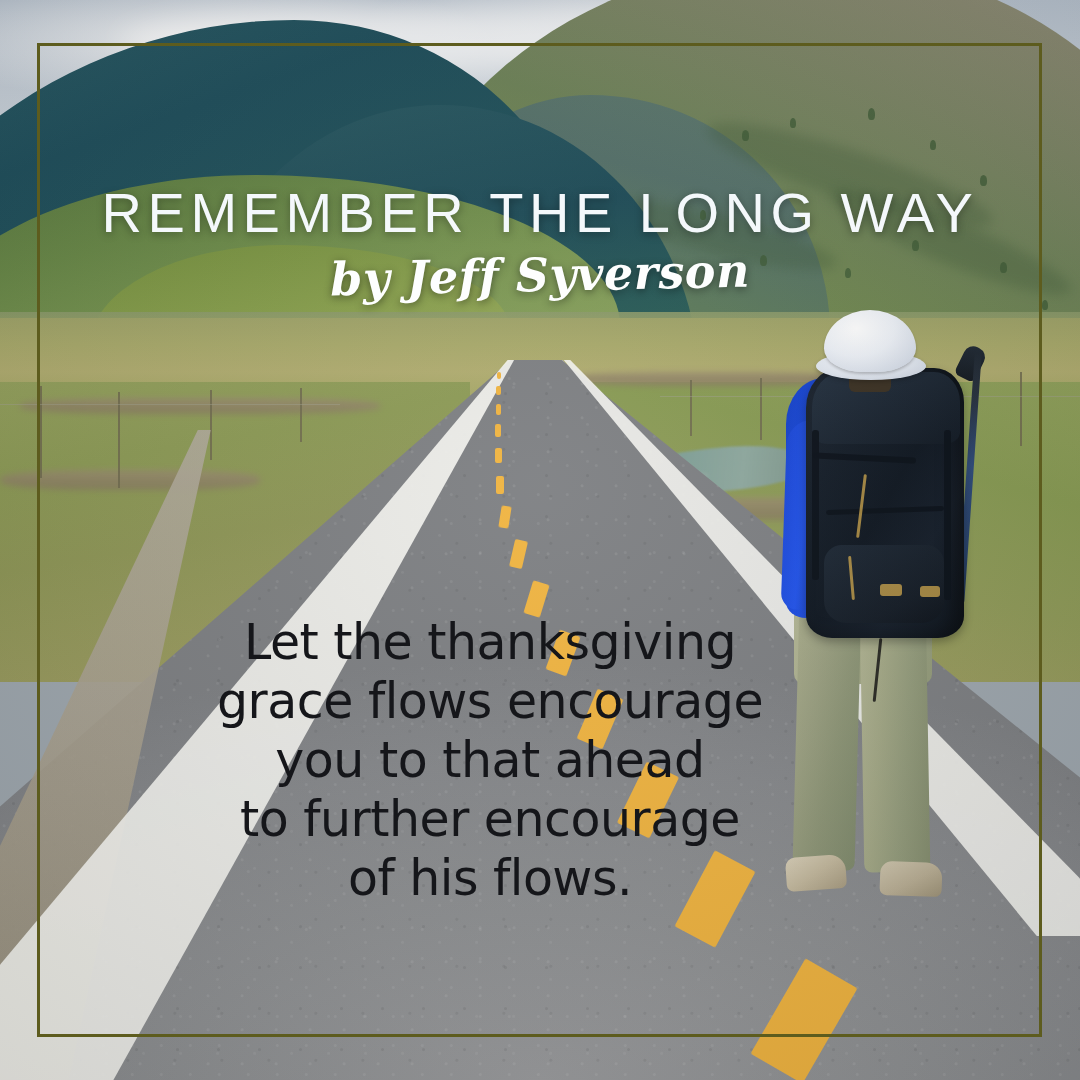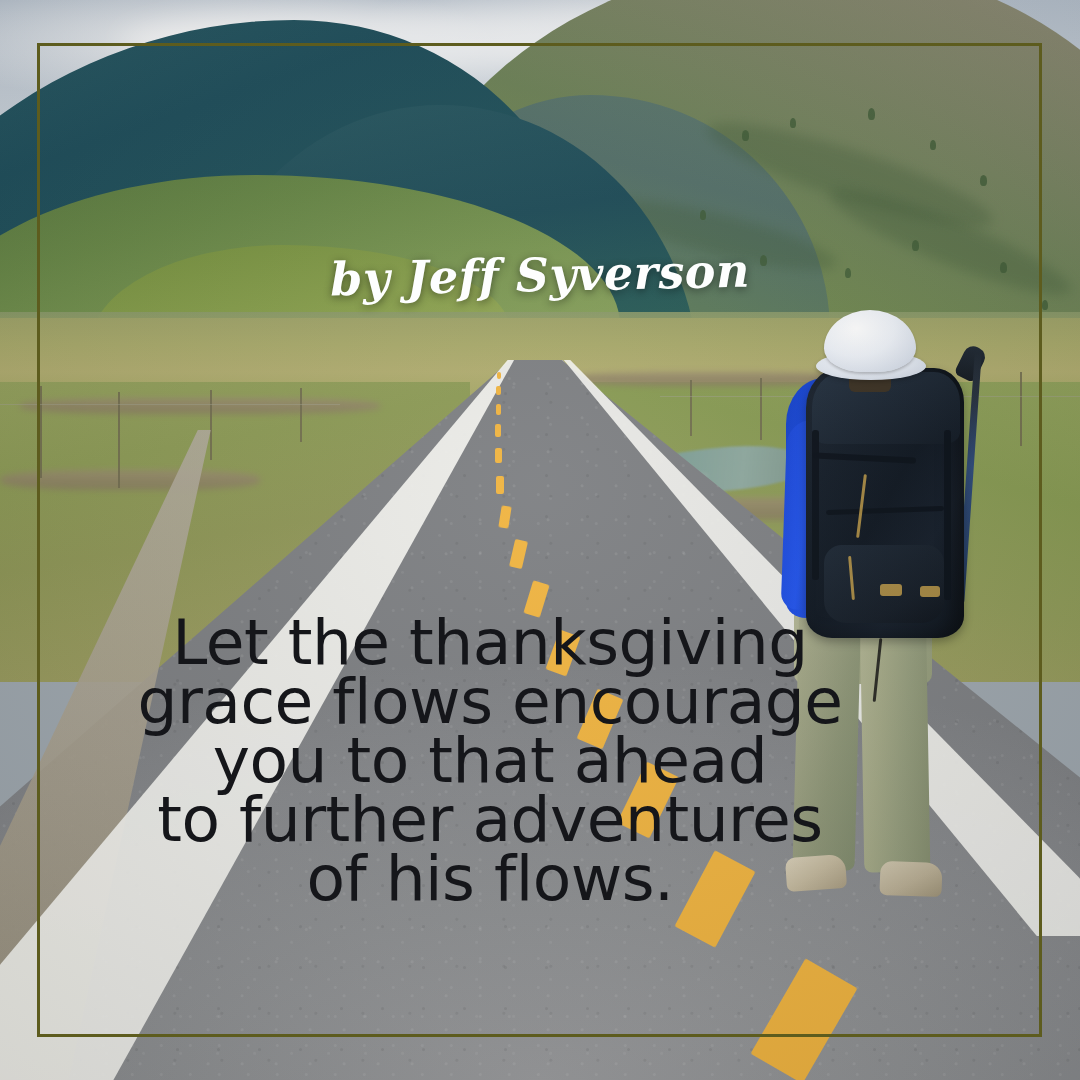--- a/index.html
+++ b/index.html
@@ -416,21 +416,21 @@
     text-shadow: 0 2px 9px rgba(0,0,0,.45);
     transform: rotate(-1.2deg);
   }
   .quote {
     position: absolute;
     left: 90px; top: 613px;
     width: 800px;
     text-align: center;
     font-family: "DejaVu Sans", sans-serif;
     font-weight: 400;
-    font-size: 63px;
+    font-size: 49px;
     line-height: 59px;
     letter-spacing: -.5px;
     color: #15161a;
   }
   .quote .qline { display: block; white-space: nowrap; }
 </style>
 </head>
 <body>
 
 <div id="stage">
@@ -545,24 +545,25 @@
       <div class="neck"></div>
       <div class="hat-brim"></div>
       <div class="hat"></div>
     </div>
 
     <div class="grade"></div>
   </div>
 
   <div class="frame"></div>
 
+  <div class="title">REMEMBER THE LONG WAY</div>
 
   <div class="byline">by Jeff Syverson</div>
 
   <div class="quote">
     <span class="qline">Let the thanksgiving</span>
     <span class="qline">grace flows encourage</span>
     <span class="qline">you to that ahead</span>
-    <span class="qline">to further adventures</span>
+    <span class="qline">to further encourage</span>
     <span class="qline">of his flows.</span>
   </div>
 
 </div>
 
 </body></html>

